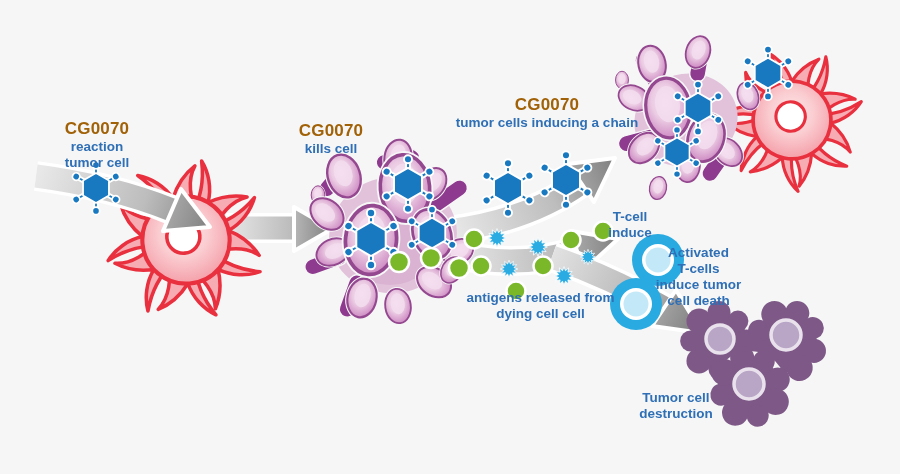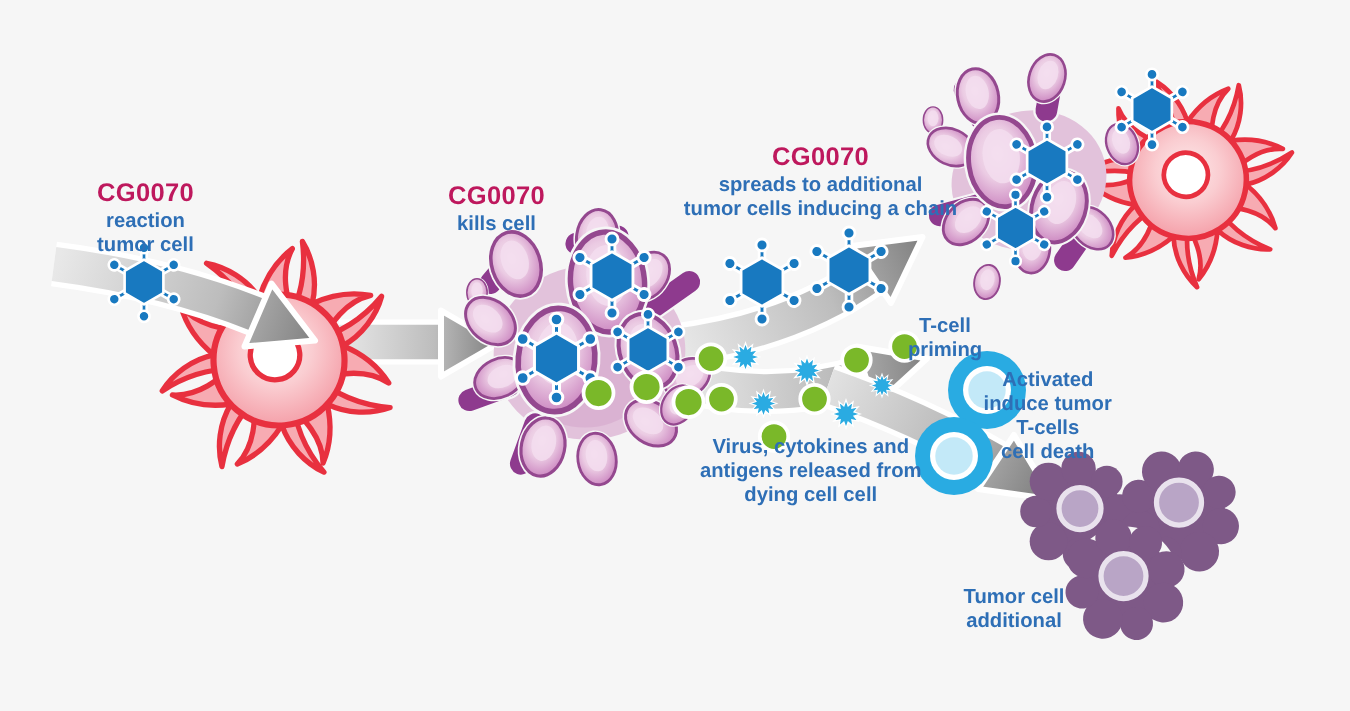--- a/index.html
+++ b/index.html
@@ -7,21 +7,21 @@
     position:relative;width:900px;height:474px;overflow:hidden;
     background:#f6f6f6;
     font-family:"Liberation Sans","DejaVu Sans",sans-serif;
   }
   .stage svg{position:absolute;left:0;top:0;}
   .label{
     position:absolute;text-align:center;
     color:#2e6fb6;font-size:13.5px;line-height:1.18;font-weight:600;
     z-index:5;
   }
-  .label .hd{font-size:17px;font-weight:700;color:#be185d;letter-spacing:.2px;}
+  .label .hd{font-size:17px;font-weight:700;color:#a16207;letter-spacing:.2px;}
   .label .ln{display:block;}
 </style>
 </head>
 <body>
 
 <div class="stage">
 
 <svg width="900" height="474" viewBox="0 0 900 474">
   <defs>
     <linearGradient id="g1" gradientUnits="userSpaceOnUse" x1="40" y1="170" x2="212" y2="229">
@@ -282,40 +282,38 @@
     <span class="ln">tumor cell</span>
   </div>
 
   <div class="label" style="left:256px;top:121px;width:150px">
     <div class="hd">CG0070</div>
     <span class="ln">kills cell</span>
   </div>
 
   <div class="label" style="left:437px;top:95px;width:220px">
     <div class="hd">CG0070</div>
-    <span class="ln">spreads to additional</span>
     <span class="ln">tumor cells inducing a chain</span>
   </div>
 
   <div class="label" style="left:580px;top:209px;width:100px">
     <span class="ln">T-cell</span>
-    <span class="ln">priming</span>
+    <span class="ln">induce</span>
   </div>
 
   <div class="label" style="left:636px;top:245px;width:125px">
     <span class="ln">Activated</span>
+    <span class="ln">T-cells</span>
     <span class="ln">induce tumor</span>
-    <span class="ln">T-cells</span>
     <span class="ln">cell death</span>
   </div>
 
   <div class="label" style="left:448px;top:290px;width:185px">
-    <span class="ln">Virus, cytokines and</span>
     <span class="ln">antigens released from</span>
     <span class="ln">dying cell cell</span>
   </div>
 
   <div class="label" style="left:616px;top:390px;width:120px">
     <span class="ln">Tumor cell</span>
-    <span class="ln">additional</span>
+    <span class="ln">destruction</span>
   </div>
 
 </div>
 
 </body></html>

